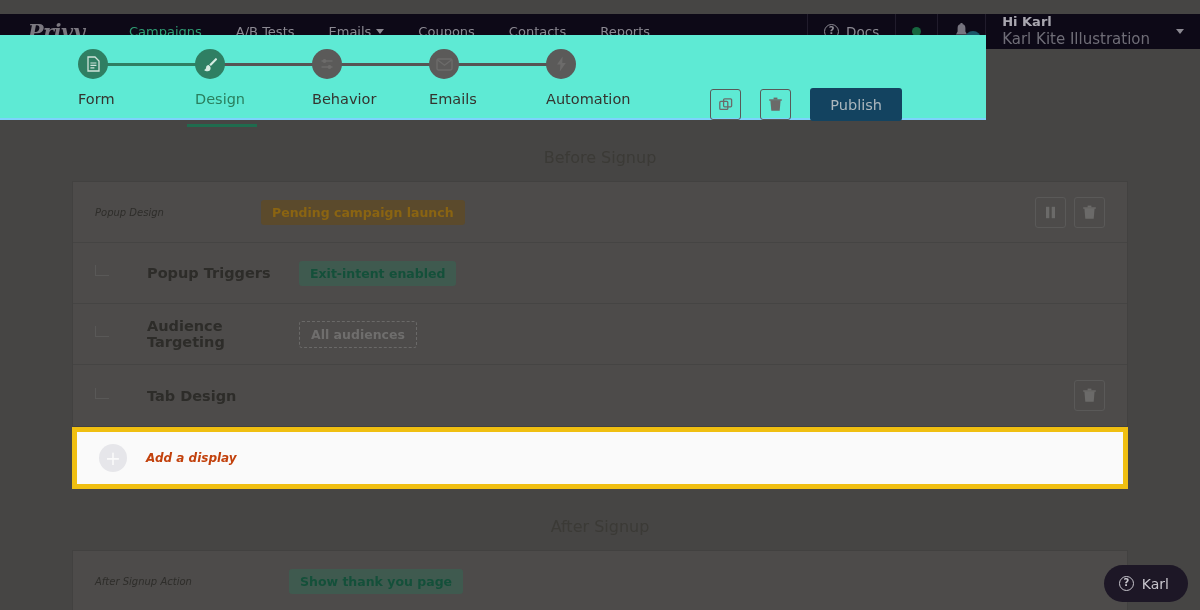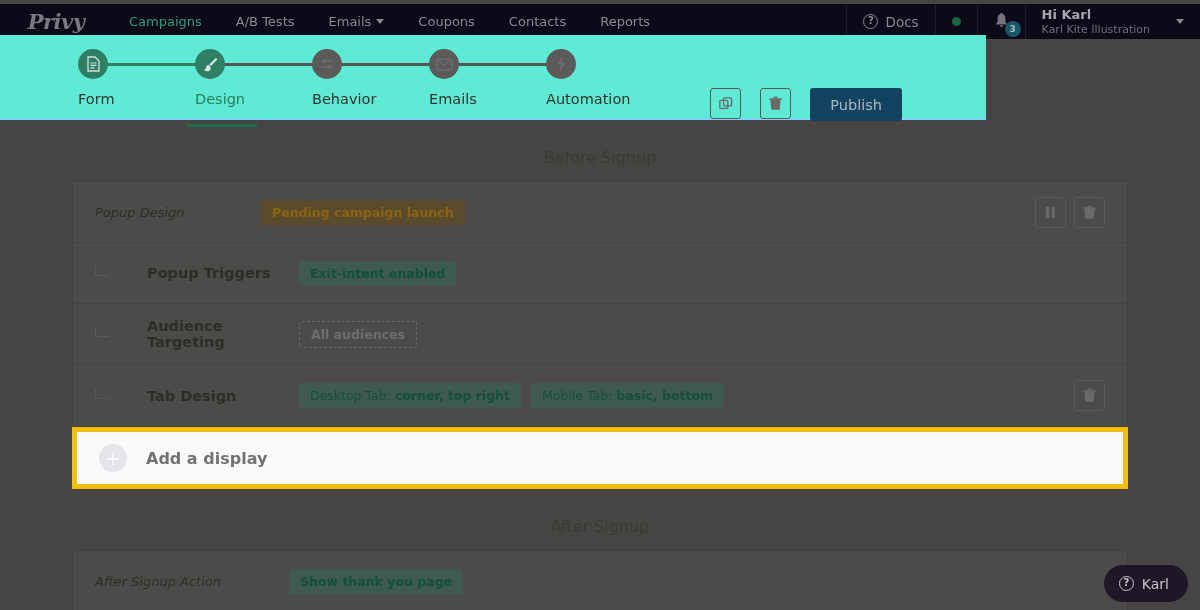--- a/index.html
+++ b/index.html
@@ -8,21 +8,21 @@
     font-family: "DejaVu Sans", "Liberation Sans", sans-serif;
     overflow: hidden;
     background: #464544;
   }
 
   
   
 
   
   .topnav {
-    position: absolute; top: 4px; left: 0;
+    position: absolute; top: 14px; left: 0;
     width: 1200px; height: 35px;
     background: #0d0917;
     display: flex; align-items: stretch;
   }
   .logo {
     width: 112px; display: flex; align-items: center; justify-content: center;
     color: #7b7880; font-size: 21px; font-style: italic;
     font-family: "DejaVu Serif", serif; font-weight: 700;
     letter-spacing: -0.5px;
   }
@@ -58,21 +58,21 @@
   .bellwrap { position: relative; }
   .bellbadge {
     position: absolute; right: 4px; bottom: 2px;
     width: 16px; height: 16px; border-radius: 50%;
     background: #1b5668; color: #9fbcc6; font-size: 9px;
     display: flex; align-items: center; justify-content: center;
     font-weight: 700;
   }
   .useru { display: flex; flex-direction: column; justify-content: center; line-height: 1.25; }
   .useru .hi { color: #a9a7b0; font-size: 13px; font-weight: 700; }
-  .useru .org { color: #6f6d77; font-size: 11px; }
+  .useru .org { color: #6f6d77; font-size: 15px; }
   .usercaret { margin-left: 26px; align-self: center; }
 
   
   .stepband {
     position: absolute; top: 35px; left: 0;
     width: 986px; height: 85px;
     background: #5eead4;
     border-bottom: 2px solid #7dd3fc;
   }
   .steps { position: absolute; left: 78px; top: 14px; display: flex; }
@@ -92,21 +92,21 @@
   .slabel {
     margin-top: 12px; font-size: 14.5px; color: #35342f; position: relative;
   }
   .slabel.active { color: #2a7f5e; font-weight: 400; }
   .step.active .slabel::after {
     content: ""; position: absolute; left: -8px; right: -12px; bottom: -20px;
     height: 3px; background: #1f6b4e;
   }
 
   
-  .hactions { position: absolute; right: 84px; top: 53px; display: flex; align-items: flex-start; gap: 19px; }
+  .hactions { position: absolute; right: 84px; top: 53px; display: flex; align-items: center; gap: 19px; }
   .sqbtn {
     width: 31px; height: 31px; border: 1px solid #5a5958; border-radius: 3px;
     background: transparent; display: flex; align-items: center; justify-content: center;
     cursor: pointer;
   }
   .publish {
     height: 33px; padding: 0 20px; background: #134360; border: none; border-radius: 3px;
     color: #acb7bd; font-size: 14.5px; cursor: pointer;
     font-family: inherit;
   }
@@ -121,21 +121,21 @@
     margin: 0 72px; background: #4d4b4a;
     border: 1px solid #424140;
   }
   .row {
     display: flex; align-items: center; height: 61px;
     padding: 0 22px; border-bottom: 1px solid #454443;
     position: relative;
   }
   .row:last-child { border-bottom: none; }
   .rowtitle {
-    font-size: 13px; font-style: italic; color: #2e2d2a;
+    font-size: 10px; font-style: italic; color: #2e2d2a;
     width: 150px; flex: none;
   }
   .subrow { padding-left: 22px; }
   .elbow {
     width: 14px; height: 11px; border-left: 1.6px solid #595857;
     border-bottom: 1.6px solid #595857; margin-right: 14px; margin-bottom: 5px;
     flex: none;
   }
   .subtitle {
     font-size: 14.5px; font-weight: 700; color: #2d2c29;
@@ -158,21 +158,21 @@
   .addwrap {
     margin: 0 72px; border: 5px solid #f0bf11; background: #fafafa;
     height: 62px; display: flex; align-items: center; padding: 0 22px;
   }
   .pluscircle {
     width: 28px; height: 28px; border-radius: 50%; background: #e6e6ea;
     display: flex; align-items: center; justify-content: center;
     color: #fafafa; font-size: 19px; line-height: 1; margin-right: 19px;
     flex: none;
   }
-  .addlabel { font-size: 16px; color: #737373; font-weight: 700; }
+  .addlabel { font-size: 12px; font-style: italic; color: #c2410c; font-weight: 700; }
 
   
   .help {
     position: absolute; right: 12px; bottom: 8px;
     height: 37px; padding: 0 19px 0 15px; border-radius: 19px;
     background: #1d1726; display: flex; align-items: center;
     color: #c7c5cc; font-size: 14px; cursor: pointer;
   }
   .help .qcircle2 {
     width: 15px; height: 15px; border-radius: 50%;
@@ -352,28 +352,20 @@
       <span class="elbow"></span>
       <div class="subtitle">Audience Targeting</div>
       <div class="badges">
         <span class="badge ghost">All audiences</span>
       </div>
     </div>
 
     <div class="row subrow">
       <span class="elbow"></span>
       <div class="subtitle">Tab Design</div>
-      <div class="badges">
-        <span class="badge green">
-          <span style="font-weight:400">Desktop Tab: </span><span>corner, top right</span>
-        </span>
-        <span class="badge green">
-          <span style="font-weight:400">Mobile Tab: </span><span>basic, bottom</span>
-        </span>
-      </div>
       <div class="rowactions">
         <div class="sqbtn">
           <svg width="13" height="15" viewBox="0 0 13 15">
             <path d="M1.4 3.2 h10.2 l-0.9 10.6 h-8.4 z" fill="#6b6a69"></path>
             <rect x="4.6" y="0.6" width="3.8" height="1.9" fill="#6b6a69"></rect>
             <rect x="0.2" y="2.3" width="12.6" height="1.4" fill="#6b6a69"></rect>
           </svg>
         </div>
       </div>
     </div>

